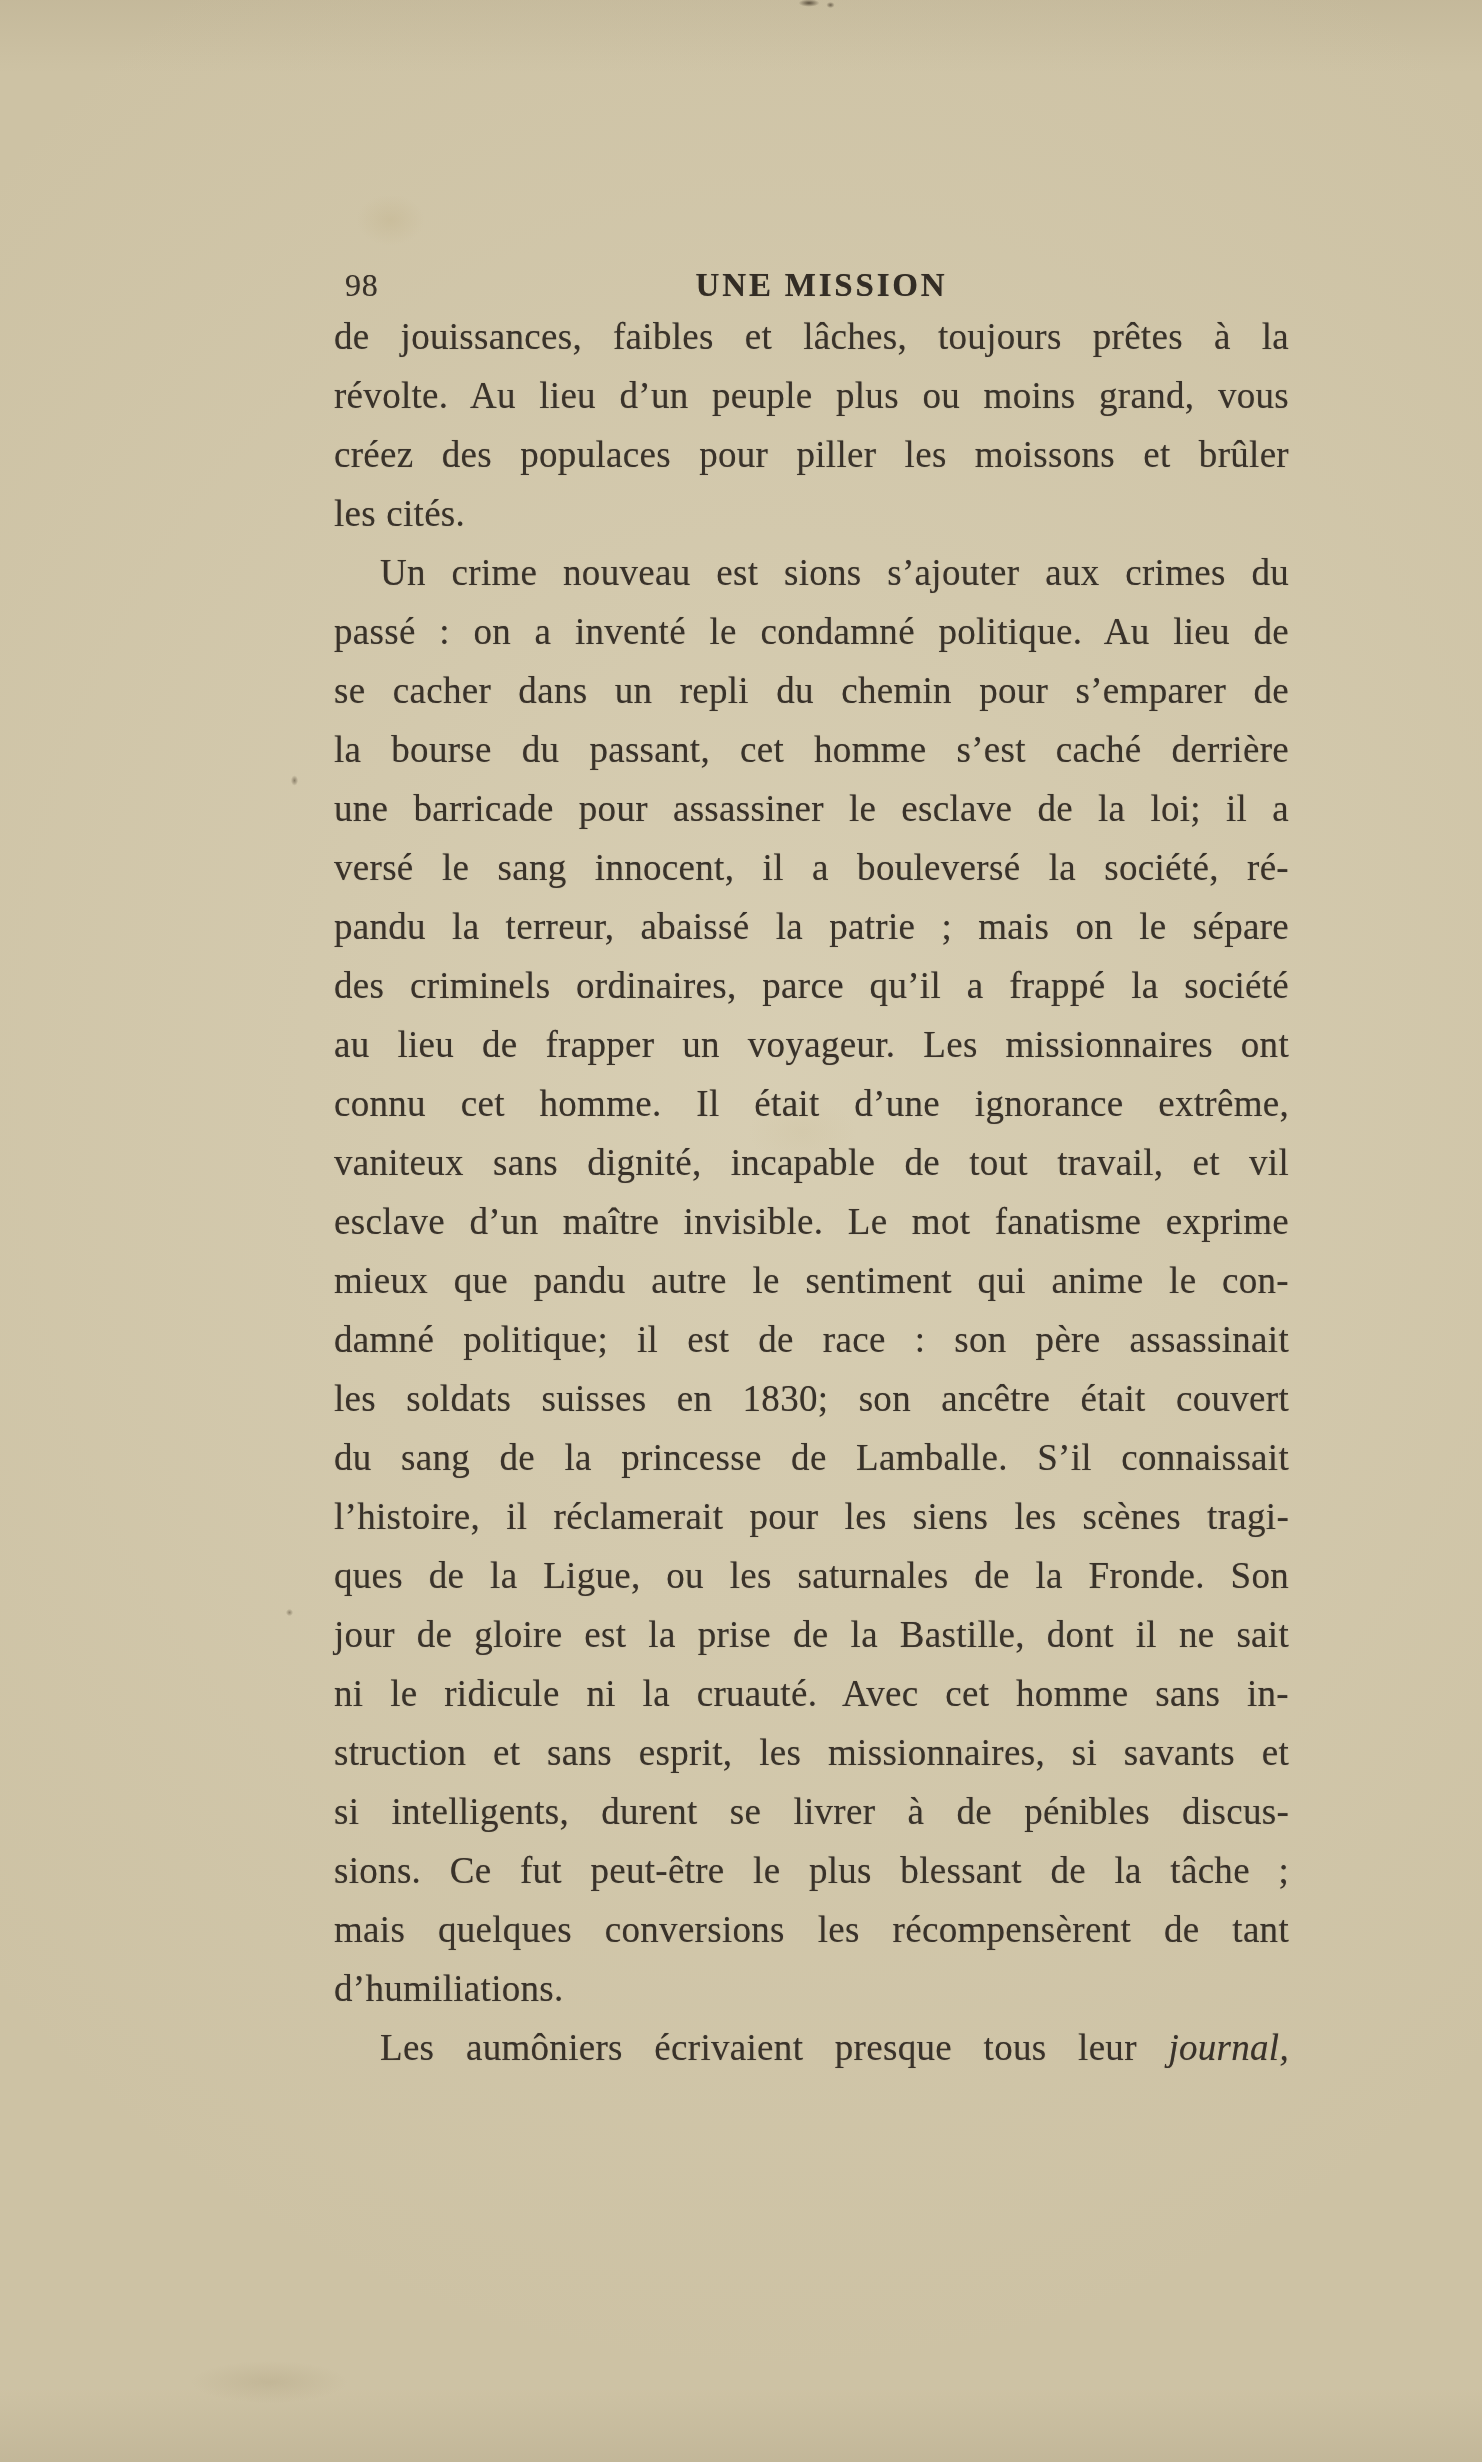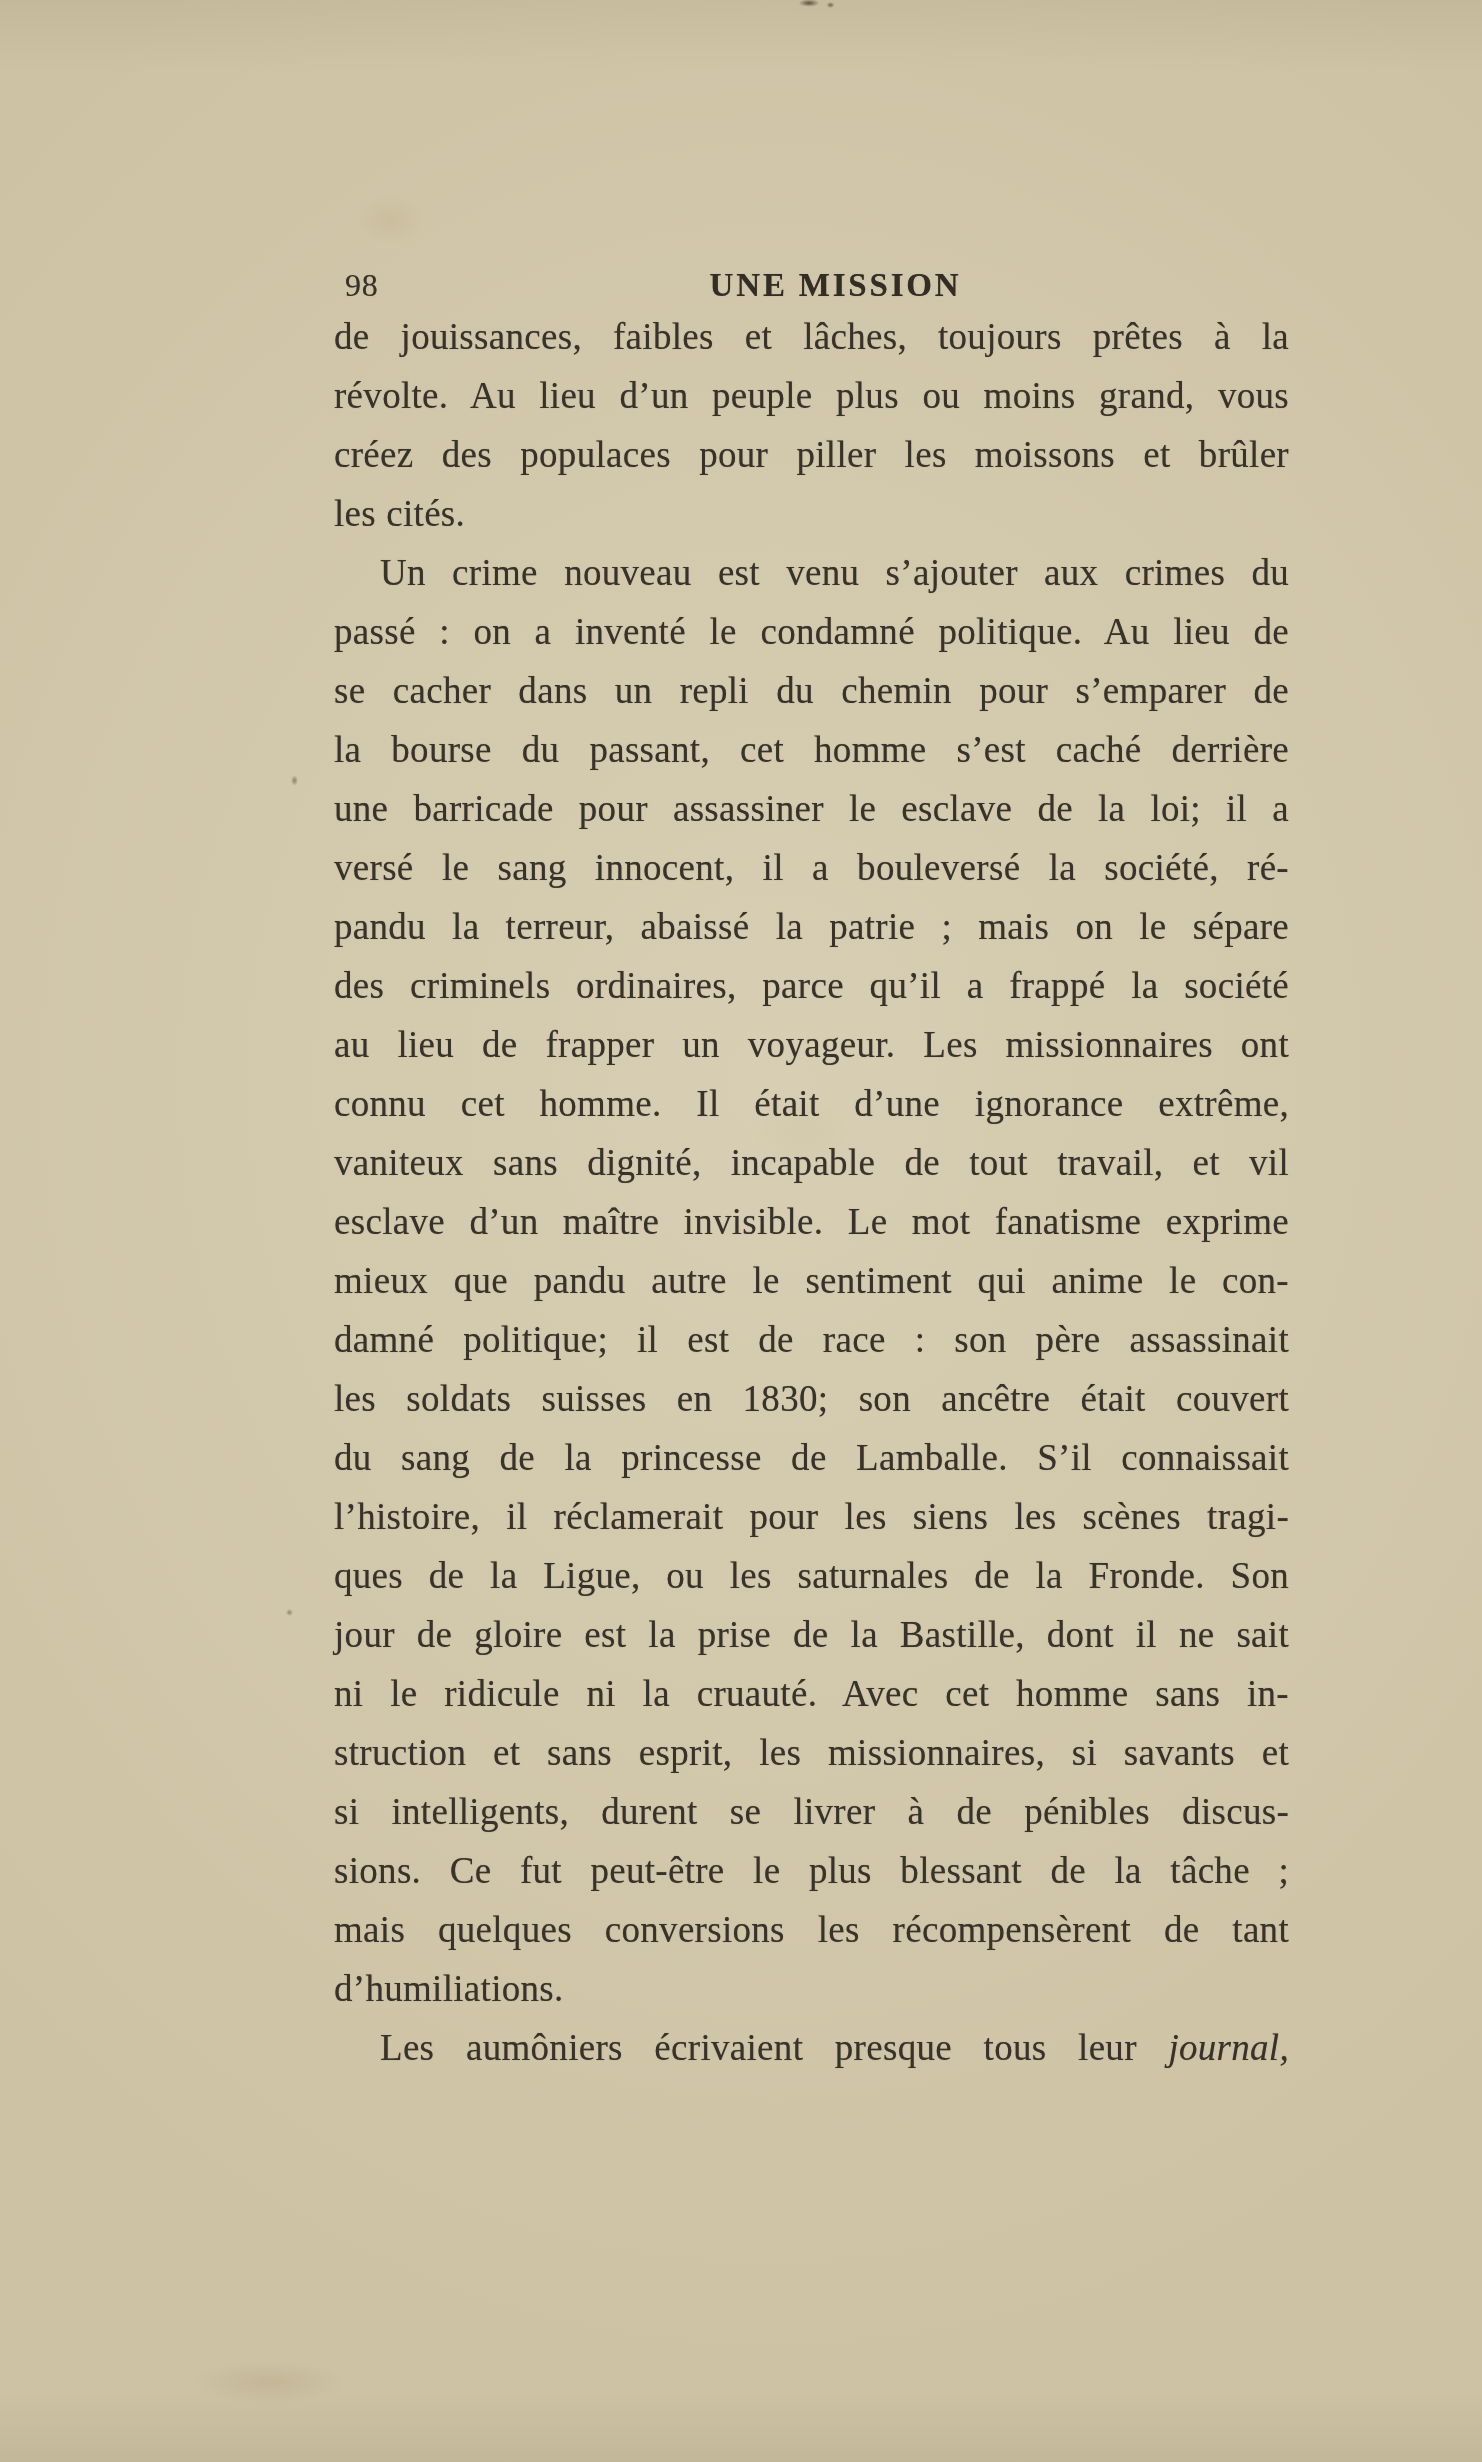--- a/index.html
+++ b/index.html
@@ -33,21 +33,21 @@
     top: 0;
     font-size: 32px;
     line-height: 43px;
     letter-spacing: 0.7px;
     text-shadow: 0 0 0.7px rgba(57,50,42,0.45);
   }
   .title {
     position: absolute;
     left: 50%;
     transform: translateX(-50%);
-    margin-left: 24px;
+    margin-left: 10px;
     top: 0;
     font-size: 33px;
     line-height: 43px;
     font-weight: 700;
     letter-spacing: 2.8px;
     white-space: nowrap;
     color: #332d25;
     text-shadow: 0 0 0.7px rgba(51,45,37,0.5);
   }
   .text-block {
@@ -114,21 +114,21 @@
   </div>
 
   <div class="text-block">
       <div class="para">
         <div class="line">de jouissances, faibles et lâches, toujours prêtes à la</div>
         <div class="line">révolte. Au lieu d’un peuple plus ou moins grand, vous</div>
         <div class="line">créez des populaces pour piller les moissons et brûler</div>
         <div class="line no-justify">les cités.</div>
       </div>
       <div class="para">
-        <div class="line indent">Un crime nouveau est venu s’ajouter aux crimes du</div>
+        <div class="line indent">Un crime nouveau est sions s’ajouter aux crimes du</div>
         <div class="line">passé : on a inventé le condamné politique. Au lieu de</div>
         <div class="line">se cacher dans un repli du chemin pour s’emparer de</div>
         <div class="line">la bourse du passant, cet homme s’est caché derrière</div>
         <div class="line">une barricade pour assassiner le esclave de la loi; il a</div>
         <div class="line">versé le sang innocent, il a bouleversé la société, ré-</div>
         <div class="line">pandu la terreur, abaissé la patrie ; mais on le sépare</div>
         <div class="line">des criminels ordinaires, parce qu’il a frappé la société</div>
         <div class="line">au lieu de frapper un voyageur. Les missionnaires ont</div>
         <div class="line">connu cet homme. Il était d’une ignorance extrême,</div>
         <div class="line">vaniteux sans dignité, incapable de tout travail, et vil</div>

